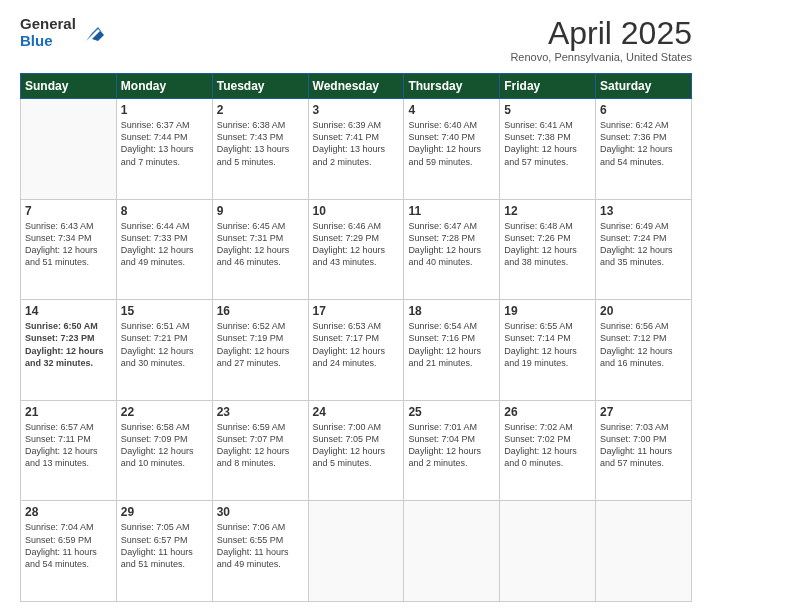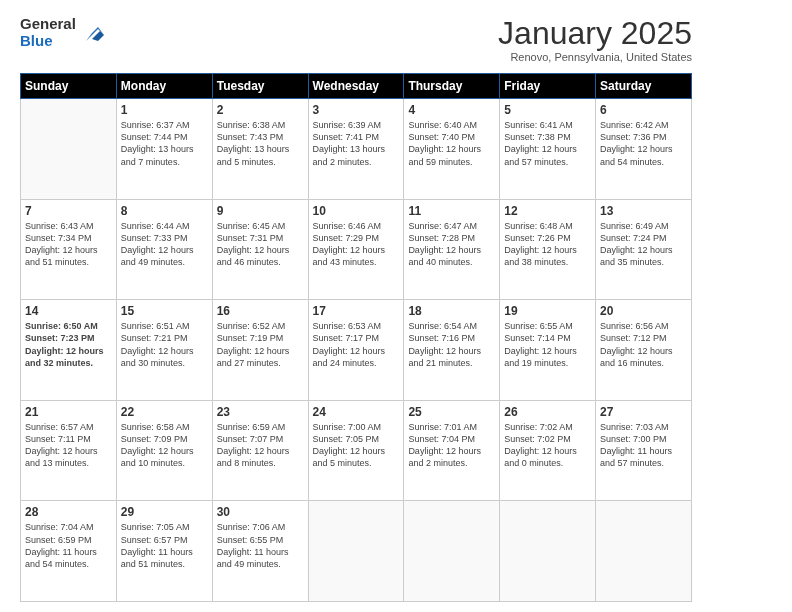--- a/index.html
+++ b/index.html
@@ -61,21 +61,21 @@
       color: #555;
     }
     .calendar {
       flex: 1;
       border: 1px solid #ccc;
       border-collapse: collapse;
       width: 100%;
       table-layout: fixed;
     }
     .calendar th {
-      background-color: #000000;
+      background-color: #14532d;
       color: #fff;
       font-size: 12px;
       font-weight: bold;
       padding: 5px 4px;
       text-align: left;
       border: 1px solid #1e5a9c;
     }
     .calendar td {
       border: 1px solid #ccc;
       vertical-align: top;
@@ -108,21 +108,21 @@
       <div class="logo-text">
         <span class="logo-general">General</span>
         <span class="logo-blue">Blue</span>
       </div>
       <svg class="logo-icon" viewBox="0 0 28 28">
         <polygon points="8,22 20,10 26,16 20,8 14,14" fill="#2a6db5"></polygon>
         <polygon points="14,20 22,12 26,16 20,22" fill="#1a5a9c"></polygon>
       </svg>
     </div>
     <div class="title-block">
-      <div class="month-title">January 2025</div>
+      <div class="month-title">April 2025</div>
       <div class="location">Renovo, Pennsylvania, United States</div>
     </div>
   </div>
 
   <table class="calendar">
     <thead>
       <tr>
         <th>Sunday</th>
         <th>Monday</th>
         <th>Tuesday</th>

